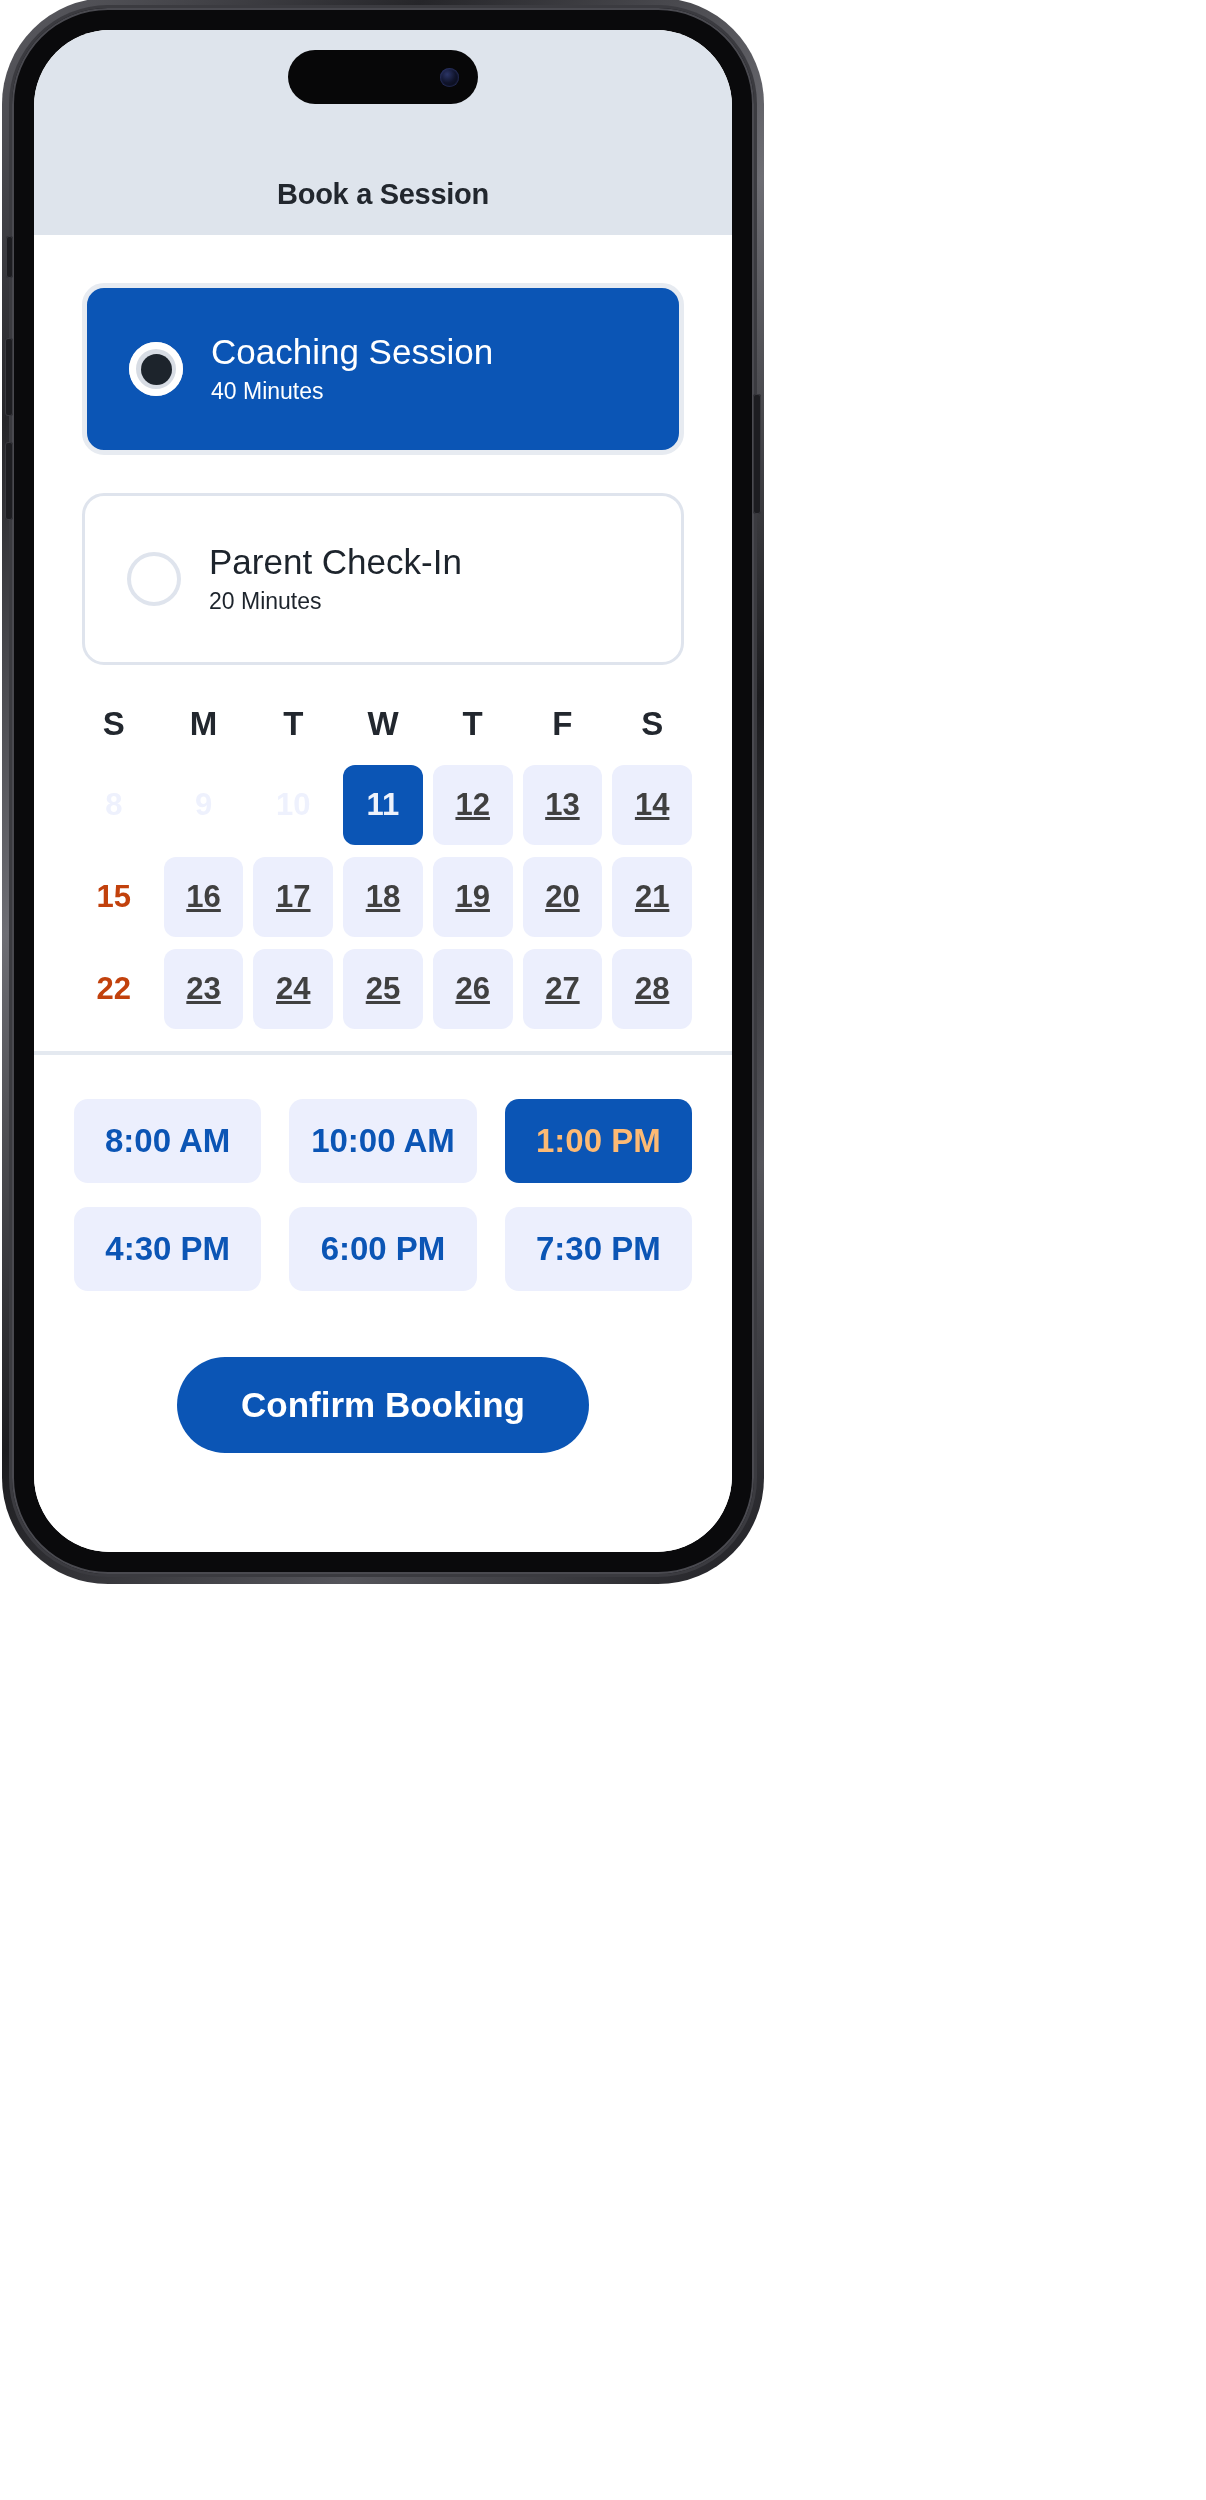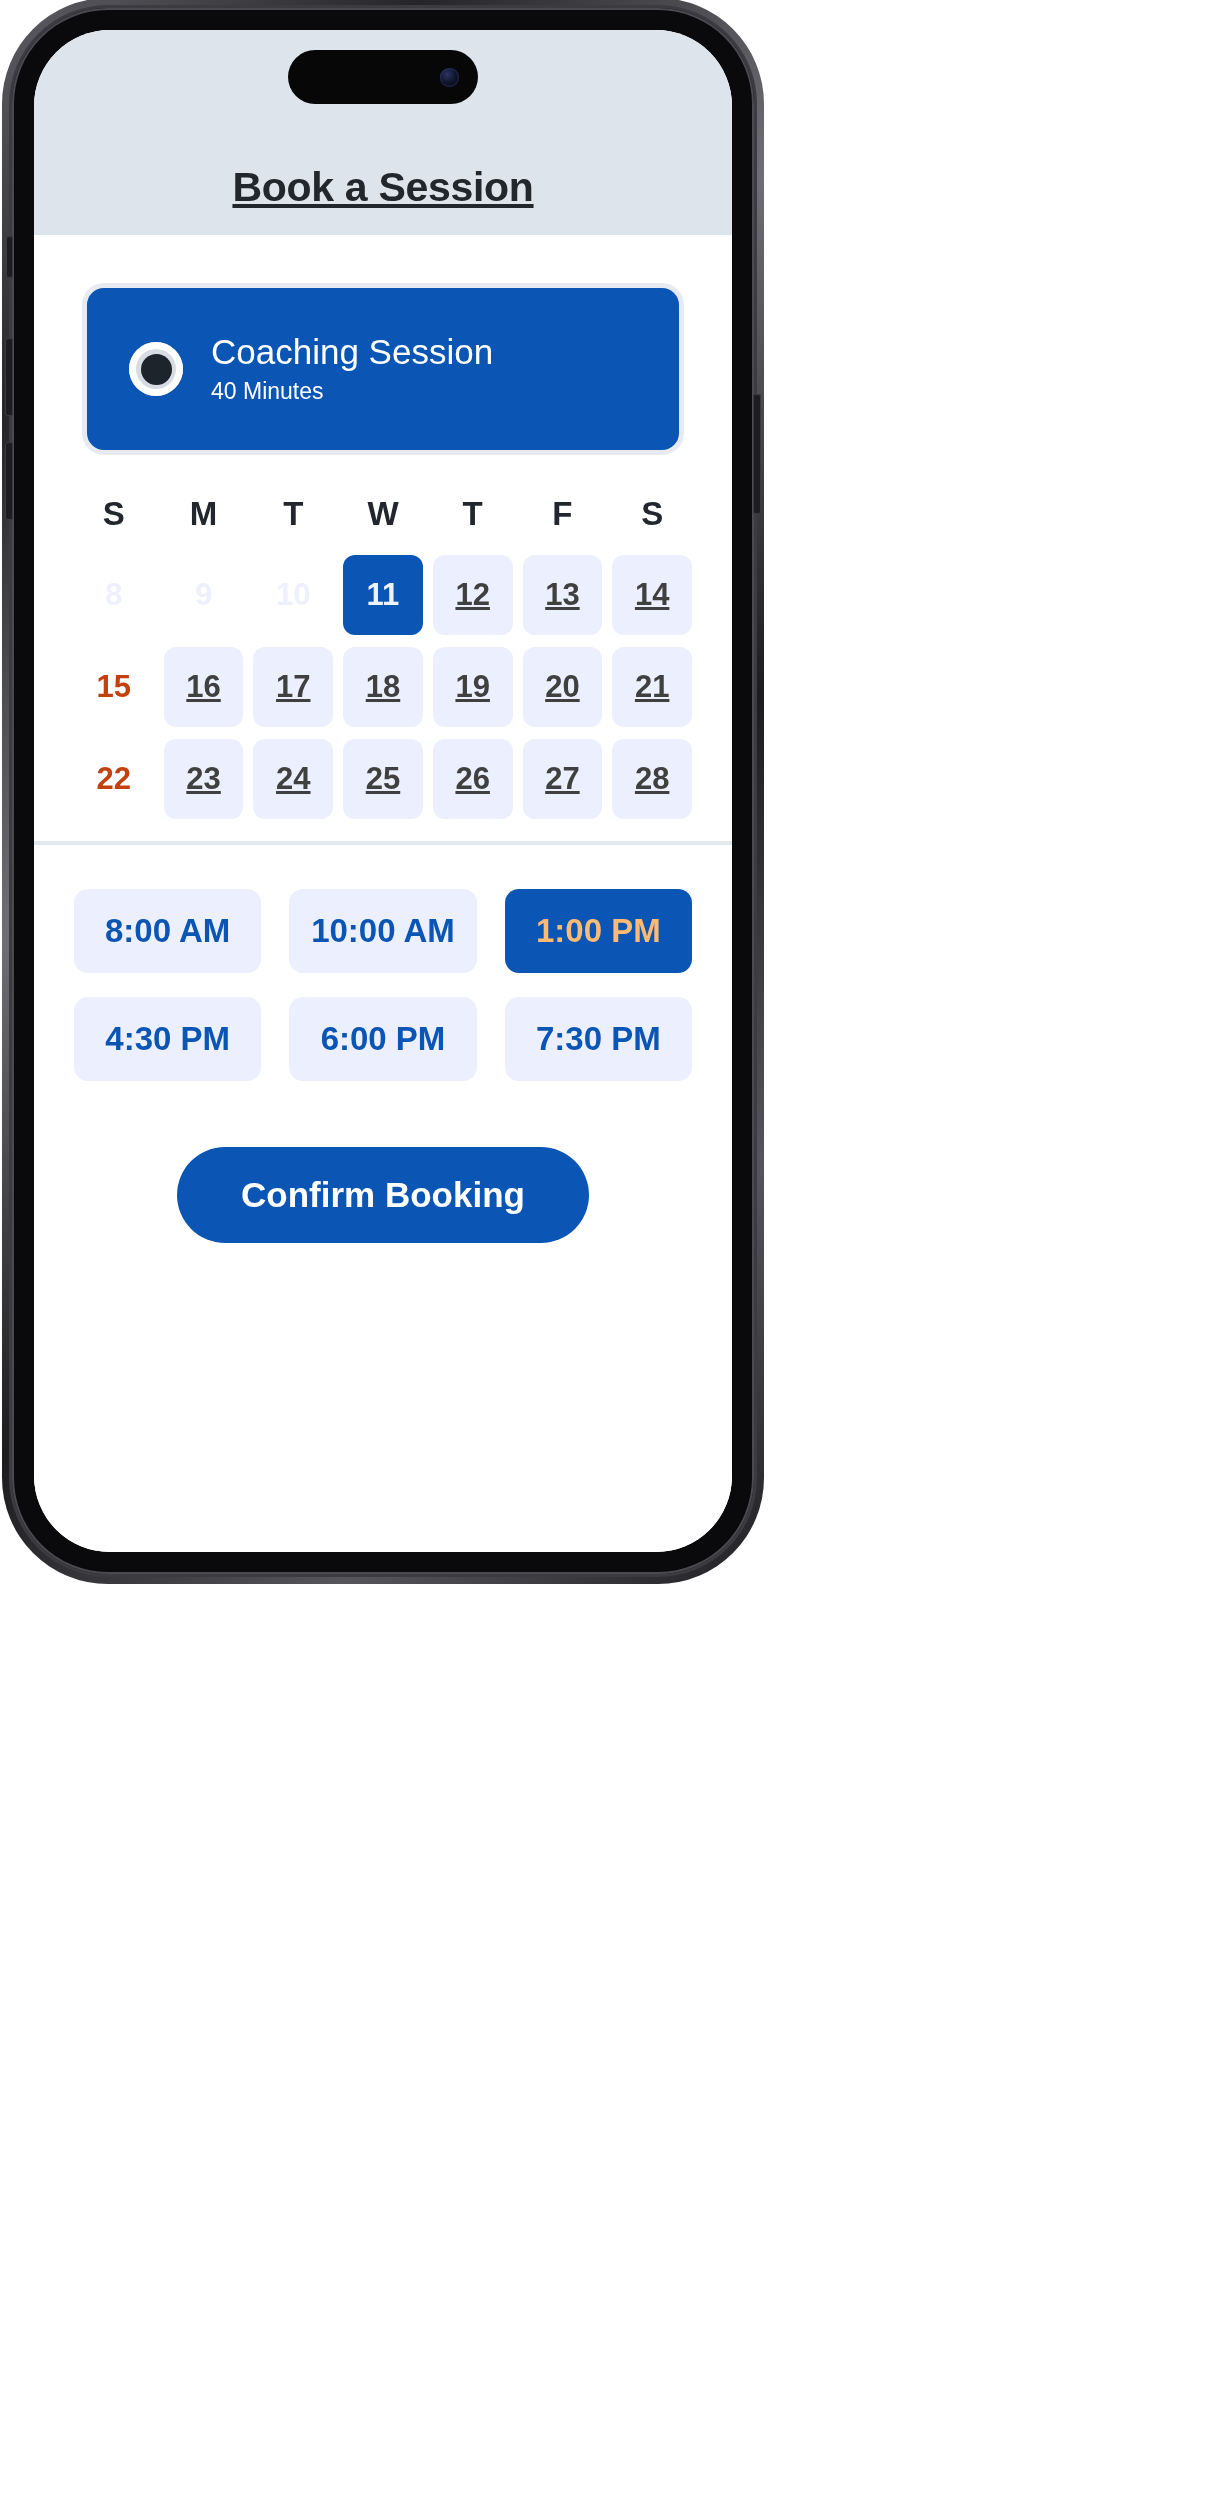--- a/index.html
+++ b/index.html
@@ -71,25 +71,24 @@
   #app-header{
     position:absolute; left:0; top:0;
     width:100%; height:205px;
     background:#dee4ec;
     display:flex; align-items:flex-end; justify-content:center;
     box-sizing:border-box;
     padding-bottom:24px;
     z-index:20;
   }
   #page-title{
-    font-size:41px;
+    font-size:29px;
     font-weight:bold;
     color:#22272e;
     letter-spacing:-0.3px;
-    text-decoration:underline;
   }
 
   
   #content{
     position:absolute; left:0; top:205px;
     width:100%; height:1673px;
     background:#ffffff;
     box-sizing:border-box;
   }
 
@@ -243,20 +242,27 @@
       <div class="session-card" id="session-card-coaching">
         <div class="radio on">
           <div class="dot"></div>
         </div>
         <div class="card-texts">
           <div class="card-title">Coaching Session</div>
           <div class="card-sub">40 Minutes</div>
         </div>
       </div>
 
+      <div class="session-card" id="session-card-parent">
+        <div class="radio off"></div>
+        <div class="card-texts">
+          <div class="card-title">Parent Check-In</div>
+          <div class="card-sub">20 Minutes</div>
+        </div>
+      </div>
 
       <div id="calendar">
         <div class="cal-row" id="cal-dow-row">
             <div class="cal-dow">S</div>
             <div class="cal-dow">M</div>
             <div class="cal-dow">T</div>
             <div class="cal-dow">W</div>
             <div class="cal-dow">T</div>
             <div class="cal-dow">F</div>
             <div class="cal-dow">S</div>

